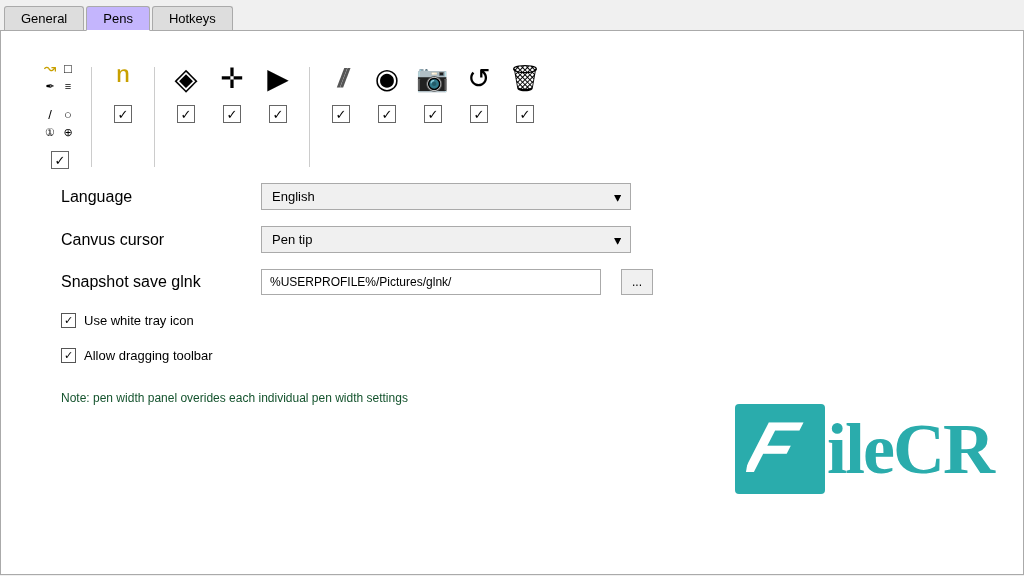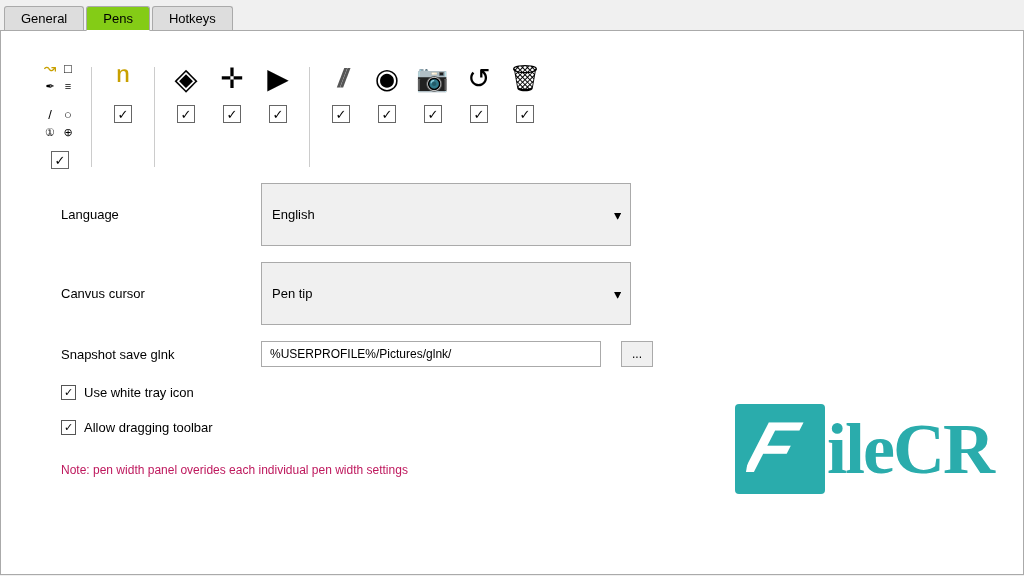--- a/index.html
+++ b/index.html
@@ -26,21 +26,21 @@
       border: 1px solid #aaa;
       background: #ddd;
       cursor: pointer;
       font-size: 13px;
       margin-right: 2px;
       border-bottom: none;
       border-radius: 3px 3px 0 0;
     }
 
     .tab.active {
-      background: #84cc16;
+      background: #c4b5fd;
       border-bottom: 1px solid #fff;
       margin-bottom: -1px;
       z-index: 1;
       text-align: center;
     }
 
     .content-area {
       background: #fff;
       border: 1px solid #aaa;
       border-top: none;
@@ -58,27 +58,27 @@
     }
 
     .setting-row {
       display: flex;
       align-items: center;
       gap: 20px;
     }
 
     .setting-label {
       width: 180px;
-      font-size: 13px;
+      font-size: 16px;
       color: #000;
     }
 
     .dropdown {
       width: 100%;
-      padding: 23px 10px;
+      padding: 5px 10px;
       border: 1px solid #aaa;
       background: #f0f0f0;
       font-size: 13px;
       appearance: none;
       -webkit-appearance: none;
       display: flex;
       align-items: center;
       justify-content: space-between;
       cursor: pointer;
       position: relative;
@@ -138,21 +138,21 @@
       background: #fff;
     }
 
     .checkbox-input.checked::after {
       content: '✓';
       font-size: 11px;
     }
 
     .note-text {
       font-size: 12px;
-      color: #be185d;
+      color: #14532d;
       padding: 10px 0 0 0;
     }
 
     
     .watermark {
       position: absolute;
       right: 30px;
       bottom: 80px;
       display: flex;
       align-items: center;

